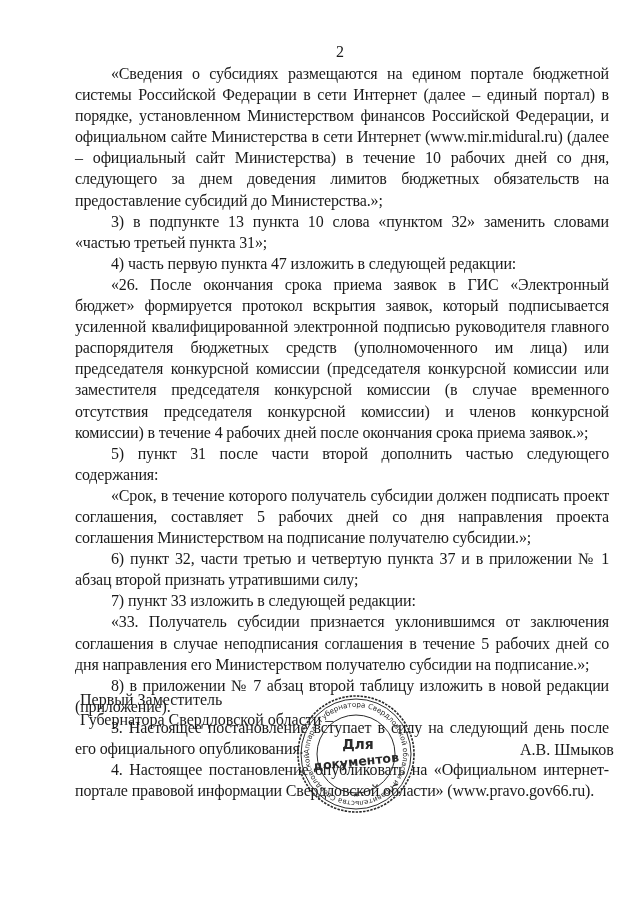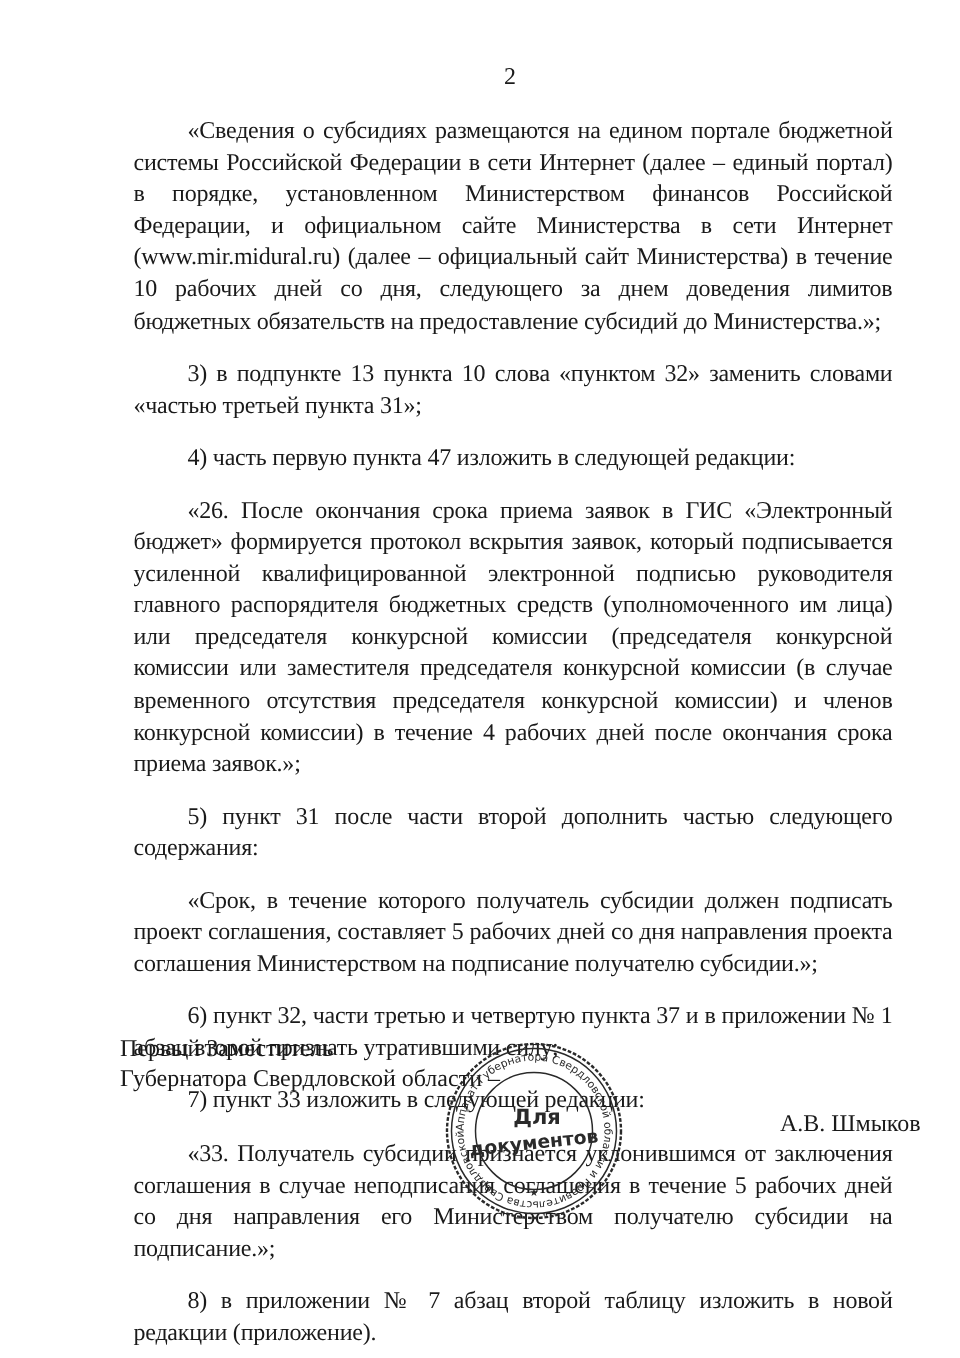--- a/index.html
+++ b/index.html
@@ -27,21 +27,21 @@
     .body-text {
       position: absolute;
       top: 63px;
       left: 75px;
       width: 534px;
       font-size: 16px;
       line-height: 21.1px;
       letter-spacing: -0.15px;
     }
     .body-text p {
-      margin: 14px;
+      margin: 0;
       text-align: justify;
       text-indent: 36px;
     }
     .body-text p.last-left {
       text-align-last: left;
     }
     .signature {
       position: absolute;
       top: 690px;
       left: 80px;

